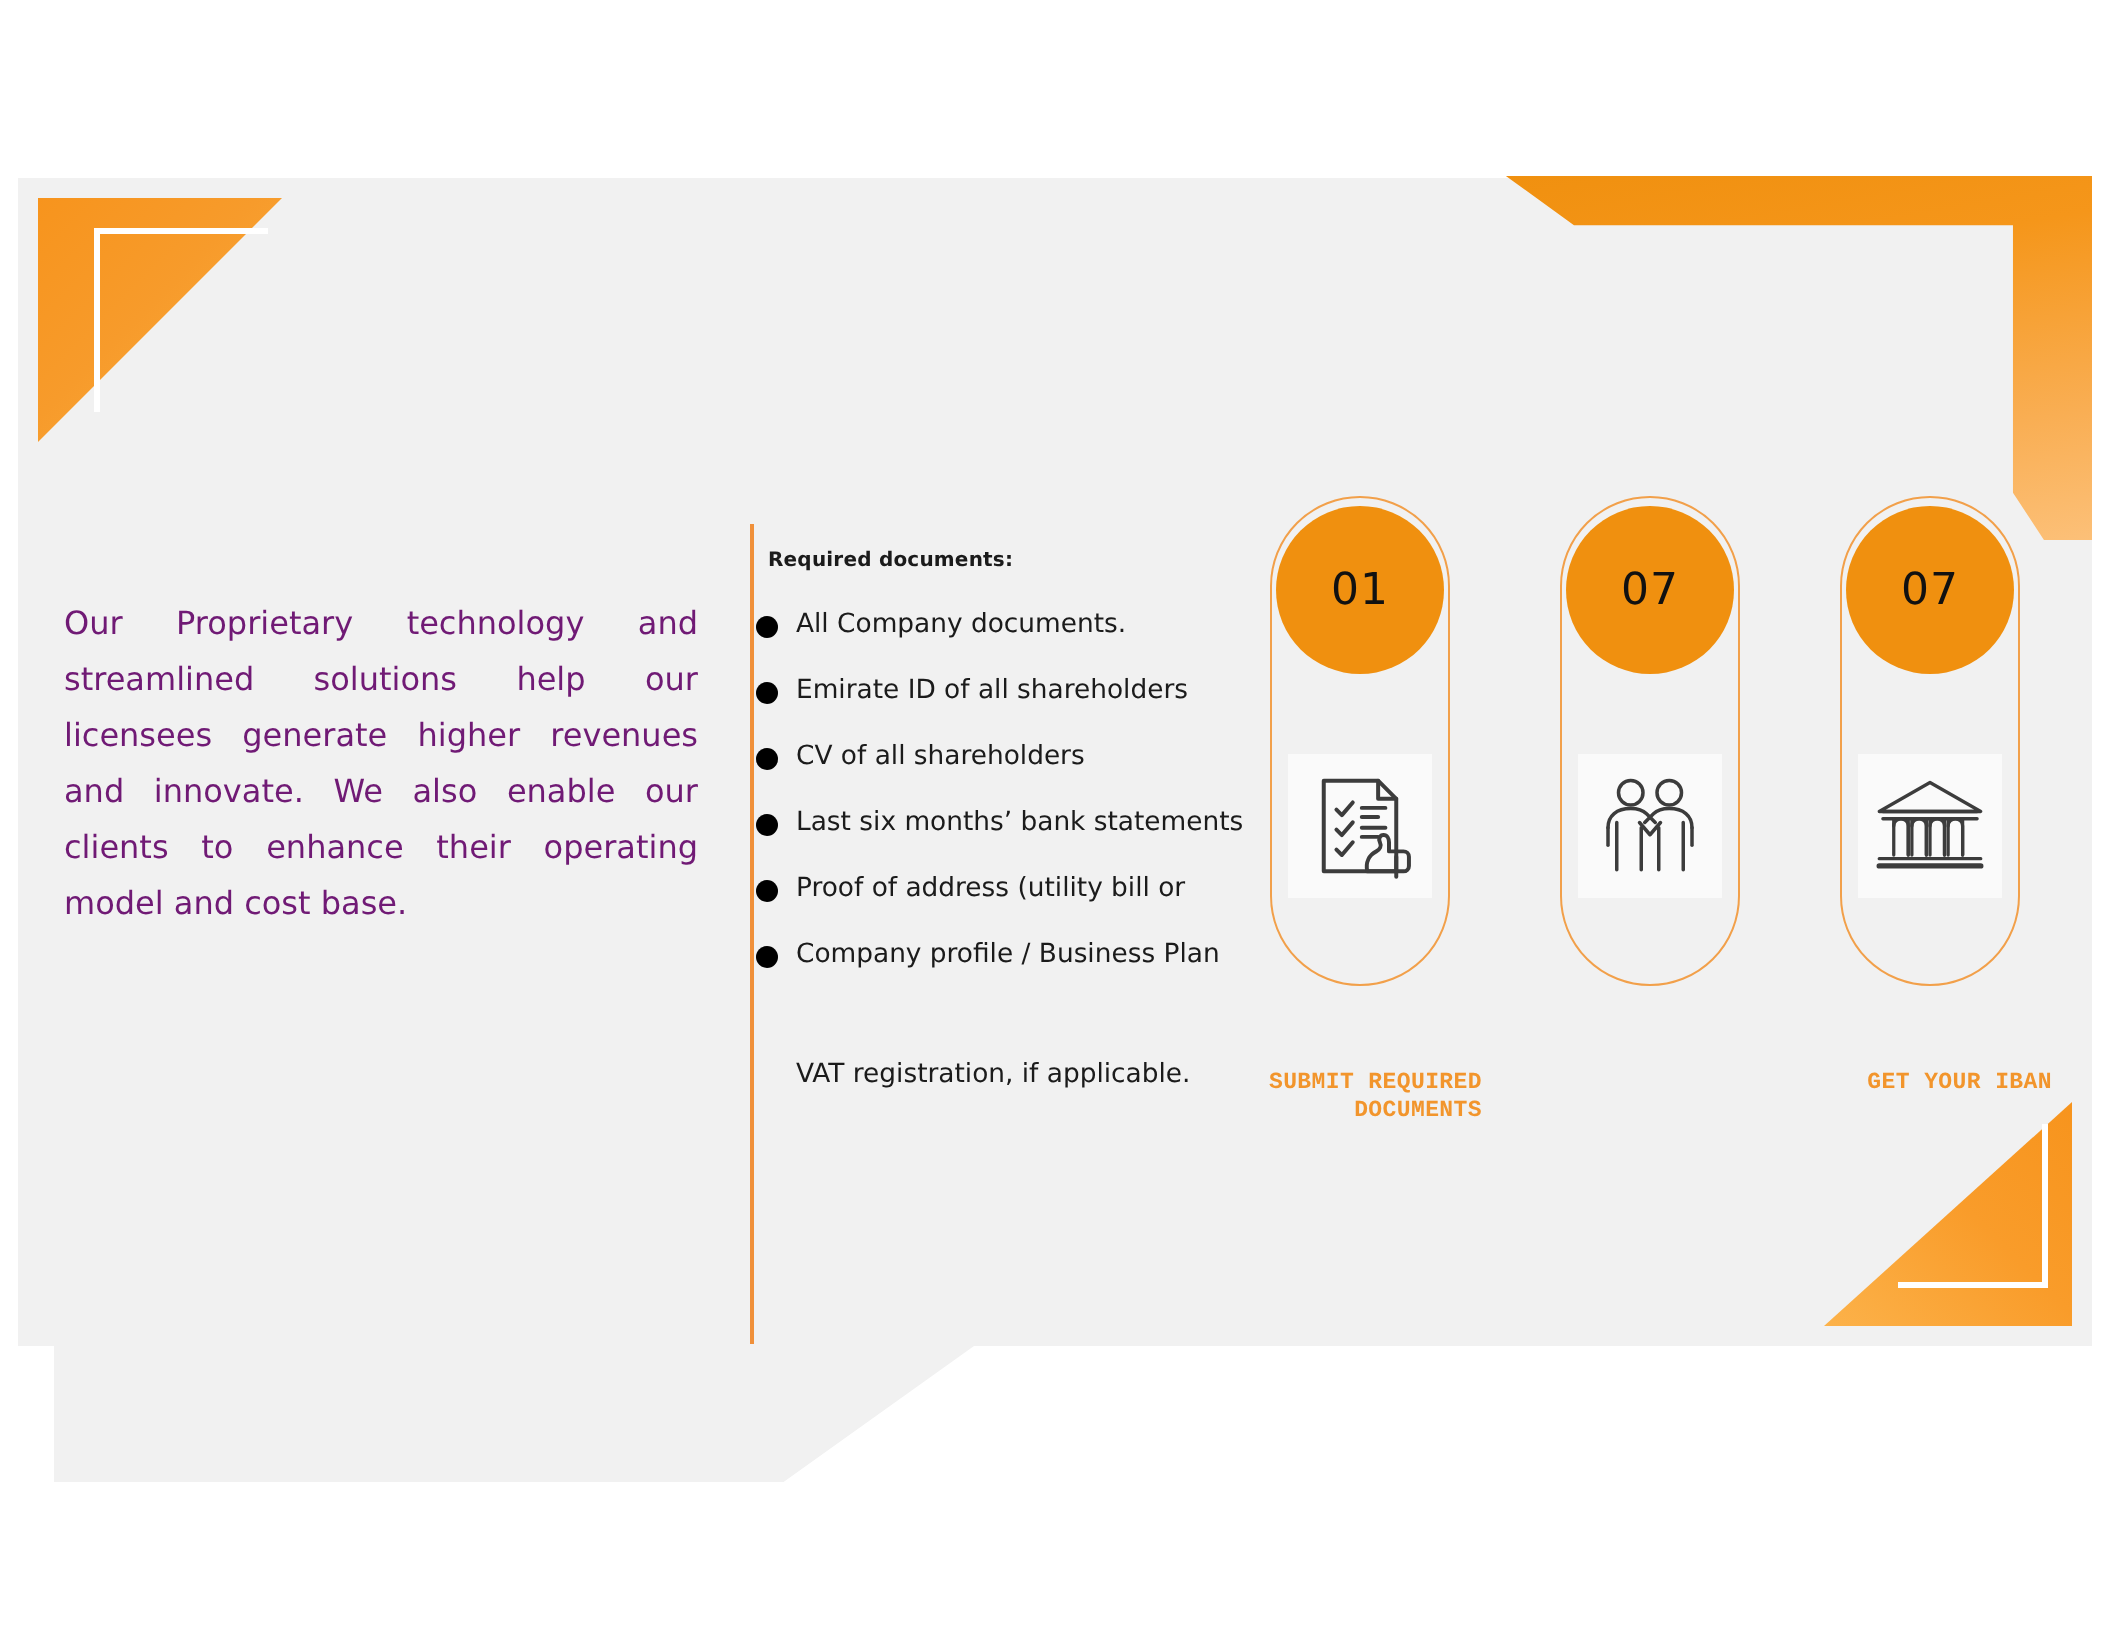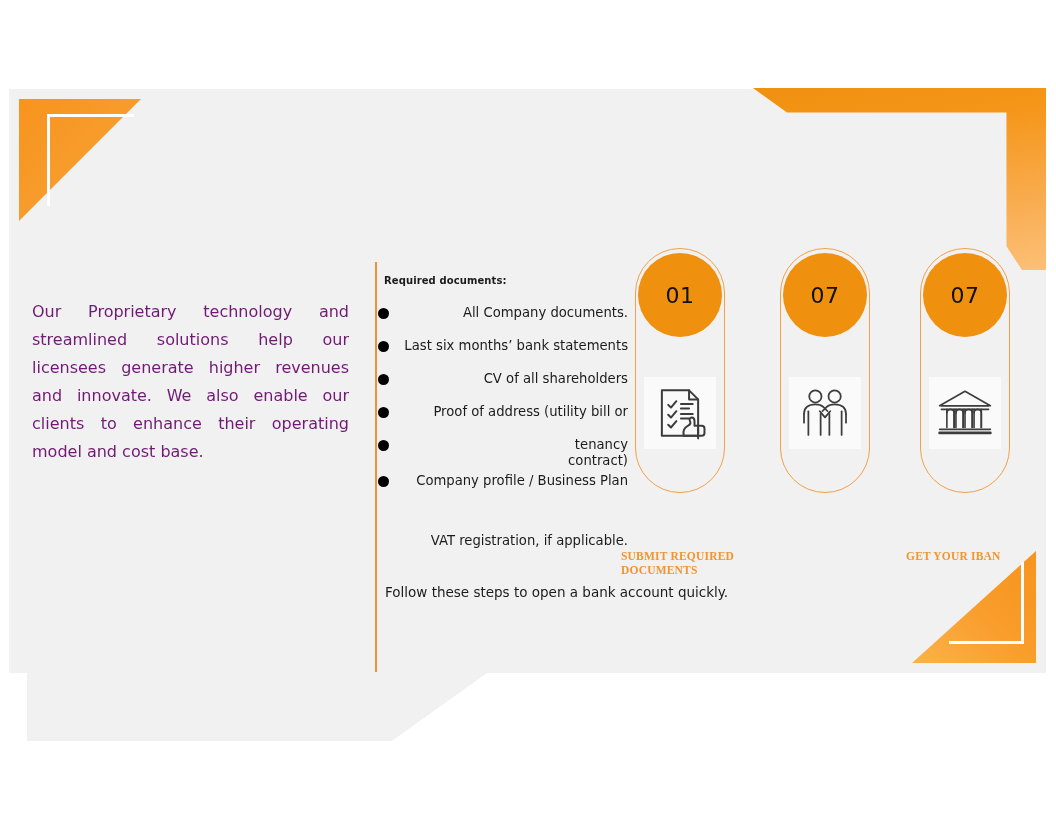--- a/index.html
+++ b/index.html
@@ -173,21 +173,20 @@
     list-style: none;
   }
   .docs-list li {
     position: relative;
     padding-left: 20px;
     font-size: 13.2px;
     line-height: 16px;
     color: #1b1b1b;
     margin-bottom: 17px;
     white-space: pre-line;
-    text-align: right;
   }
   .docs-list li.no-bullet {
     margin-bottom: 15px;
     margin-top: 44px;
   }
   .docs-list li .bullet {
     position: absolute;
     left: 0px;
     top: 3px;
     width: 11px;
@@ -255,26 +254,26 @@
     transform: translateX(-50%);
     width: 72px;
     height: 72px;
     background: #fafafa;
     display: flex;
     align-items: center;
     justify-content: center;
   }
   .step-caption {
     position: absolute;
-    top: 302px;
+    top: 287px;
     left: -14px;
     width: 120px;
     margin: 0;
-    text-align: left;
-    font-family: Liberation Serif, serif;
+    text-align: right;
+    font-family: Liberation Mono, monospace;
     font-size: 11.5px;
     font-weight: bold;
     line-height: 13.5px;
     color: #f2952c;
     text-transform: uppercase;
     letter-spacing: 0.2px;
   }
 </style>
 </head>
 <body>
@@ -295,30 +294,28 @@
   <div class="corner-br-line-h"></div>
 
 
   <p class="intro-paragraph">Our Proprietary technology and streamlined solutions help our licensees generate higher revenues and innovate. We also enable our clients to enhance their operating model and cost base.</p>
 
   <div class="divider-v"></div>
 
   <p class="docs-title">Required documents:</p>
   <ul class="docs-list" id="docs-list">
       <li><span class="bullet"></span><span>All Company documents.</span></li>
+      <li><span class="bullet"></span><span>Emirate ID of all shareholders</span></li>
+      <li><span class="bullet"></span><span>CV of all shareholders</span></li>
       <li><span class="bullet"></span><span>Last six months’ bank statements</span></li>
-      <li><span class="bullet"></span><span>CV of all shareholders</span></li>
       <li><span class="bullet"></span><span>Proof of address (utility bill or</span></li>
-      <li class="tight"><span class="bullet"></span><span>tenancy
-contract)</span></li>
       <li class="tight"><span class="bullet"></span><span>Company profile / Business Plan</span></li>
       <li class=" no-bullet"><span>VAT registration, if applicable.</span></li>
     </ul>
 
-  <p class="follow-note">Follow these steps to open a bank account quickly.</p>
 
   <div class="steps">
 
     <div class="step step-1">
       <div class="pill">
         <div class="step-number">01</div>
         <div class="step-icon">
           <svg width="58" height="58" viewBox="0 0 64 64" fill="none" stroke="#3c3c3c" stroke-width="2.2" stroke-linecap="round" stroke-linejoin="round">
             <path d="M12 7 h30 l10 10 v40 H12 Z"></path>
             <path d="M42 7 v10 h10"></path>

